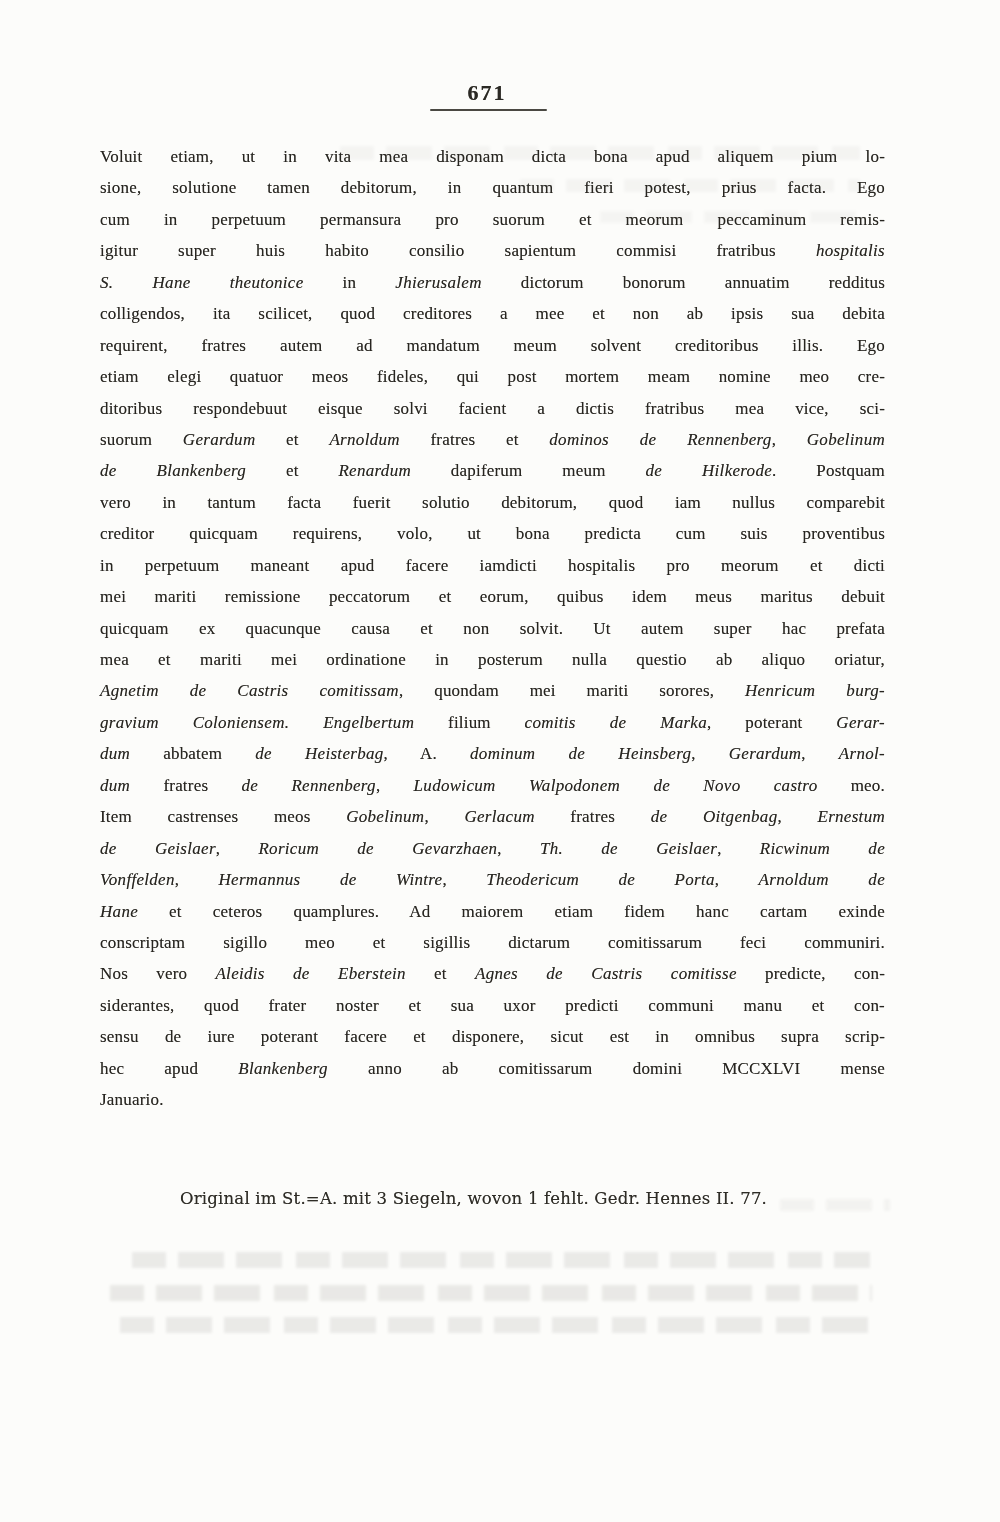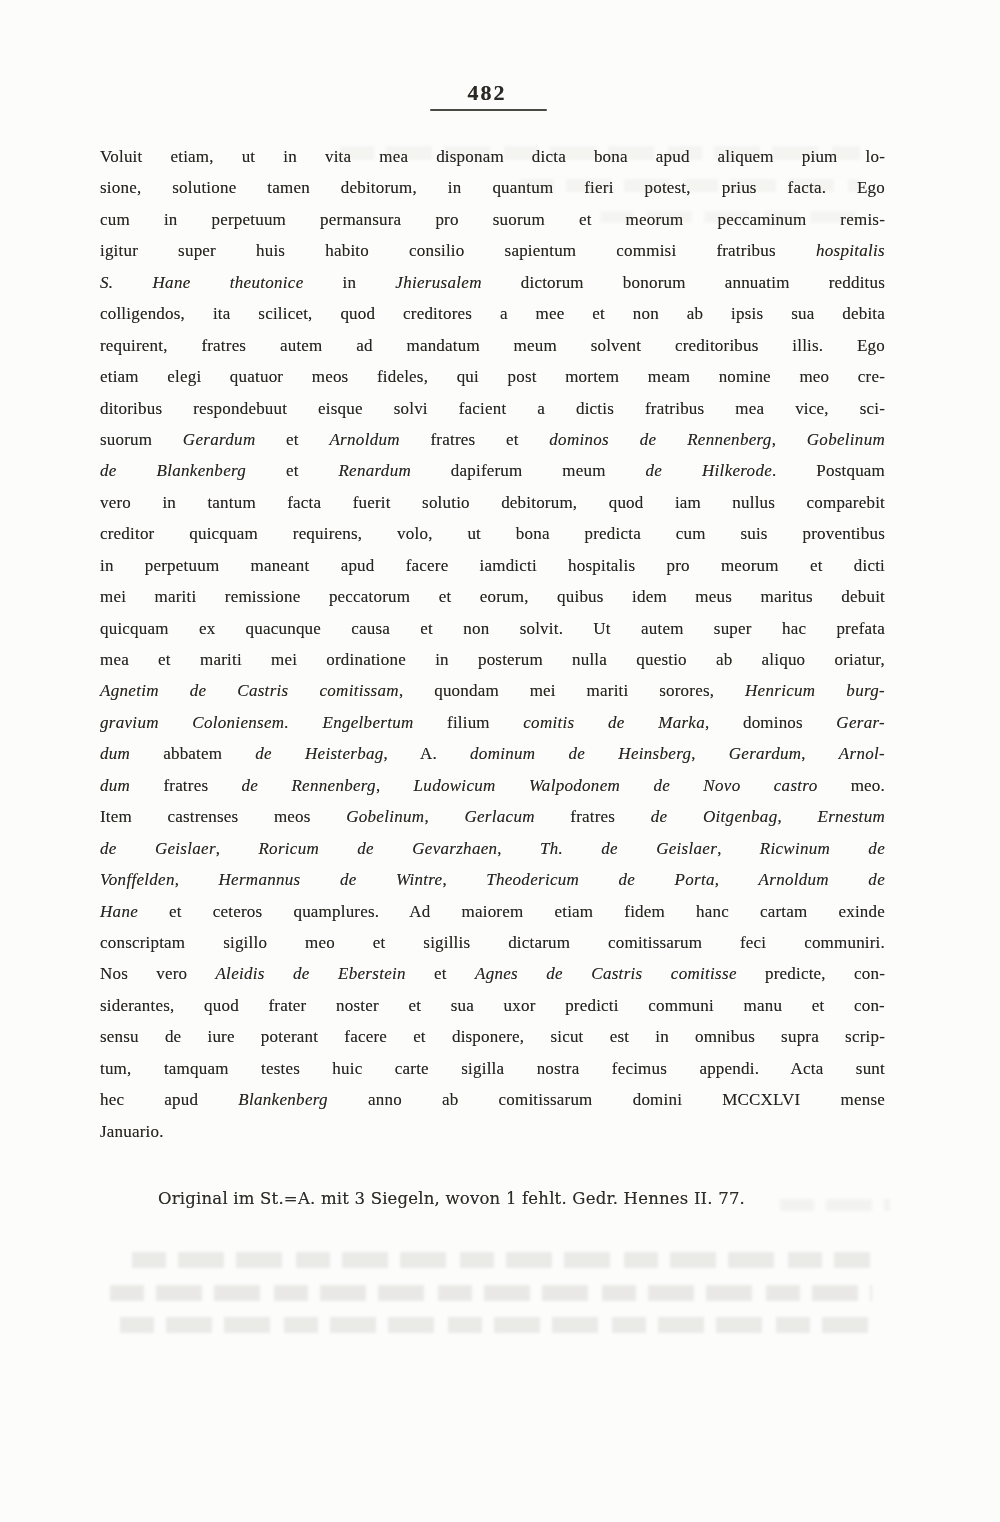--- a/index.html
+++ b/index.html
@@ -63,21 +63,21 @@
   .line.last-line {
     text-align-last: left;
   }
   .line em {
     font-style: italic;
     letter-spacing: 0.3px;
   }
   .footnote {
     position: absolute;
     top: 1189px;
-    left: 158px;
+    left: 180px;
     width: 700px;
     font-size: 16.5px;
     font-family: "DejaVu Serif", serif;
     color: #2e2c26;
     letter-spacing: 0.2px;
     text-shadow: 0 0 0.4px rgba(40,38,32,0.5);
   }
   .ghost {
     position: absolute;
     filter: blur(1.8px);
@@ -90,21 +90,21 @@
       transparent 150px, transparent 164px);
     pointer-events: none;
   }
 </style>
 </head>
 <body>
 
 <div class="page">
 
   <div class="page-header">
-    <div class="page-number">482</div>
+    <div class="page-number">671</div>
     <div class="page-number-rule"></div>
   </div>
 
   <div class="text-block">
       <div class="line"><span>Voluit etiam, ut in vita mea disponam dicta bona apud aliquem pium lo-</span></div>
       <div class="line"><span>sione, solutione tamen debitorum, in quantum fieri potest, prius facta. Ego</span></div>
       <div class="line"><span>cum in perpetuum permansura pro suorum et meorum peccaminum remis-</span></div>
       <div class="line"><span>igitur super huis habito consilio sapientum commisi fratribus </span><em>hospitalis</em></div>
       <div class="line"><em>S. Hane theutonice</em><span> in </span><em>Jhierusalem</em><span> dictorum bonorum annuatim redditus</span></div>
       <div class="line"><span>colligendos, ita scilicet, quod creditores a mee et non ab ipsis sua debita</span></div>
@@ -113,32 +113,31 @@
       <div class="line"><span>ditoribus respondebuut eisque solvi facient a dictis fratribus mea vice, sci-</span></div>
       <div class="line"><span>suorum </span><em>Gerardum</em><span> et </span><em>Arnoldum</em><span> fratres et </span><em>dominos de Rennenberg</em><span>, </span><em>Gobelinum</em></div>
       <div class="line"><em>de Blankenberg</em><span> et </span><em>Renardum</em><span> dapiferum meum </span><em>de Hilkerode</em><span>. Postquam</span></div>
       <div class="line"><span>vero in tantum facta fuerit solutio debitorum, quod iam nullus comparebit</span></div>
       <div class="line"><span>creditor quicquam requirens, volo, ut bona predicta cum suis proventibus</span></div>
       <div class="line"><span>in perpetuum maneant apud facere iamdicti hospitalis pro meorum et dicti</span></div>
       <div class="line"><span>mei mariti remissione peccatorum et eorum, quibus idem meus maritus debuit</span></div>
       <div class="line"><span>quicquam ex quacunque causa et non solvit. Ut autem super hac prefata</span></div>
       <div class="line"><span>mea et mariti mei ordinatione in posterum nulla questio ab aliquo oriatur,</span></div>
       <div class="line"><em>Agnetim de Castris comitissam</em><span>, quondam mei mariti sorores, </span><em>Henricum burg-</em></div>
-      <div class="line"><em>gravium Coloniensem. Engelbertum</em><span> filium </span><em>comitis de Marka</em><span>, dominos </span><em>Gerar-</em></div>
+      <div class="line"><em>gravium Coloniensem. Engelbertum</em><span> filium </span><em>comitis de Marka</em><span>, poterant </span><em>Gerar-</em></div>
       <div class="line"><em>dum</em><span> abbatem </span><em>de Heisterbag</em><span>, A. </span><em>dominum de Heinsberg</em><span>, </span><em>Gerardum</em><span>, </span><em>Arnol-</em></div>
       <div class="line"><em>dum</em><span> fratres </span><em>de Rennenberg</em><span>, </span><em>Ludowicum Walpodonem de Novo castro</em><span> meo.</span></div>
       <div class="line"><span>Item castrenses meos </span><em>Gobelinum</em><span>, </span><em>Gerlacum</em><span> fratres </span><em>de Oitgenbag</em><span>, </span><em>Ernestum</em></div>
       <div class="line"><em>de Geislaer</em><span>, </span><em>Roricum de Gevarzhaen</em><span>, </span><em>Th. de Geislaer</em><span>, </span><em>Ricwinum de</em></div>
       <div class="line"><em>Vonffelden</em><span>, </span><em>Hermannus de Wintre</em><span>, </span><em>Theodericum de Porta</em><span>, </span><em>Arnoldum de</em></div>
       <div class="line"><em>Hane</em><span> et ceteros quamplures. Ad maiorem etiam fidem hanc cartam exinde</span></div>
       <div class="line"><span>conscriptam sigillo meo et sigillis dictarum comitissarum feci communiri.</span></div>
       <div class="line"><span>Nos vero </span><em>Aleidis de Eberstein</em><span> et </span><em>Agnes de Castris comitisse</em><span> predicte, con-</span></div>
       <div class="line"><span>siderantes, quod frater noster et sua uxor predicti communi manu et con-</span></div>
       <div class="line"><span>sensu de iure poterant facere et disponere, sicut est in omnibus supra scrip-</span></div>
-      <div class="line"><span>tum, tamquam testes huic carte sigilla nostra fecimus appendi. Acta sunt</span></div>
       <div class="line"><span>hec apud </span><em>Blankenberg</em><span> anno ab comitissarum domini MCCXLVI mense</span></div>
       <div class="line last-line"><span>Januario.</span></div>
     </div>
 
   <div class="footnote">Original im St.=A. mit 3 Siegeln, wovon 1 fehlt.  Gedr. Hennes II. 77.</div>
 
   <div class="ghost" style="top:146px; left:340px; width:520px; height:14px; opacity:0.045;"></div>
   <div class="ghost" style="top:179px; left:520px; width:340px; height:13px; opacity:0.045;"></div>
   <div class="ghost" style="top:211px; left:600px; width:260px; height:12px; opacity:0.04;"></div>
   <div class="ghost" style="top:1252px; left:132px; width:738px; height:16px; opacity:0.10;"></div>

